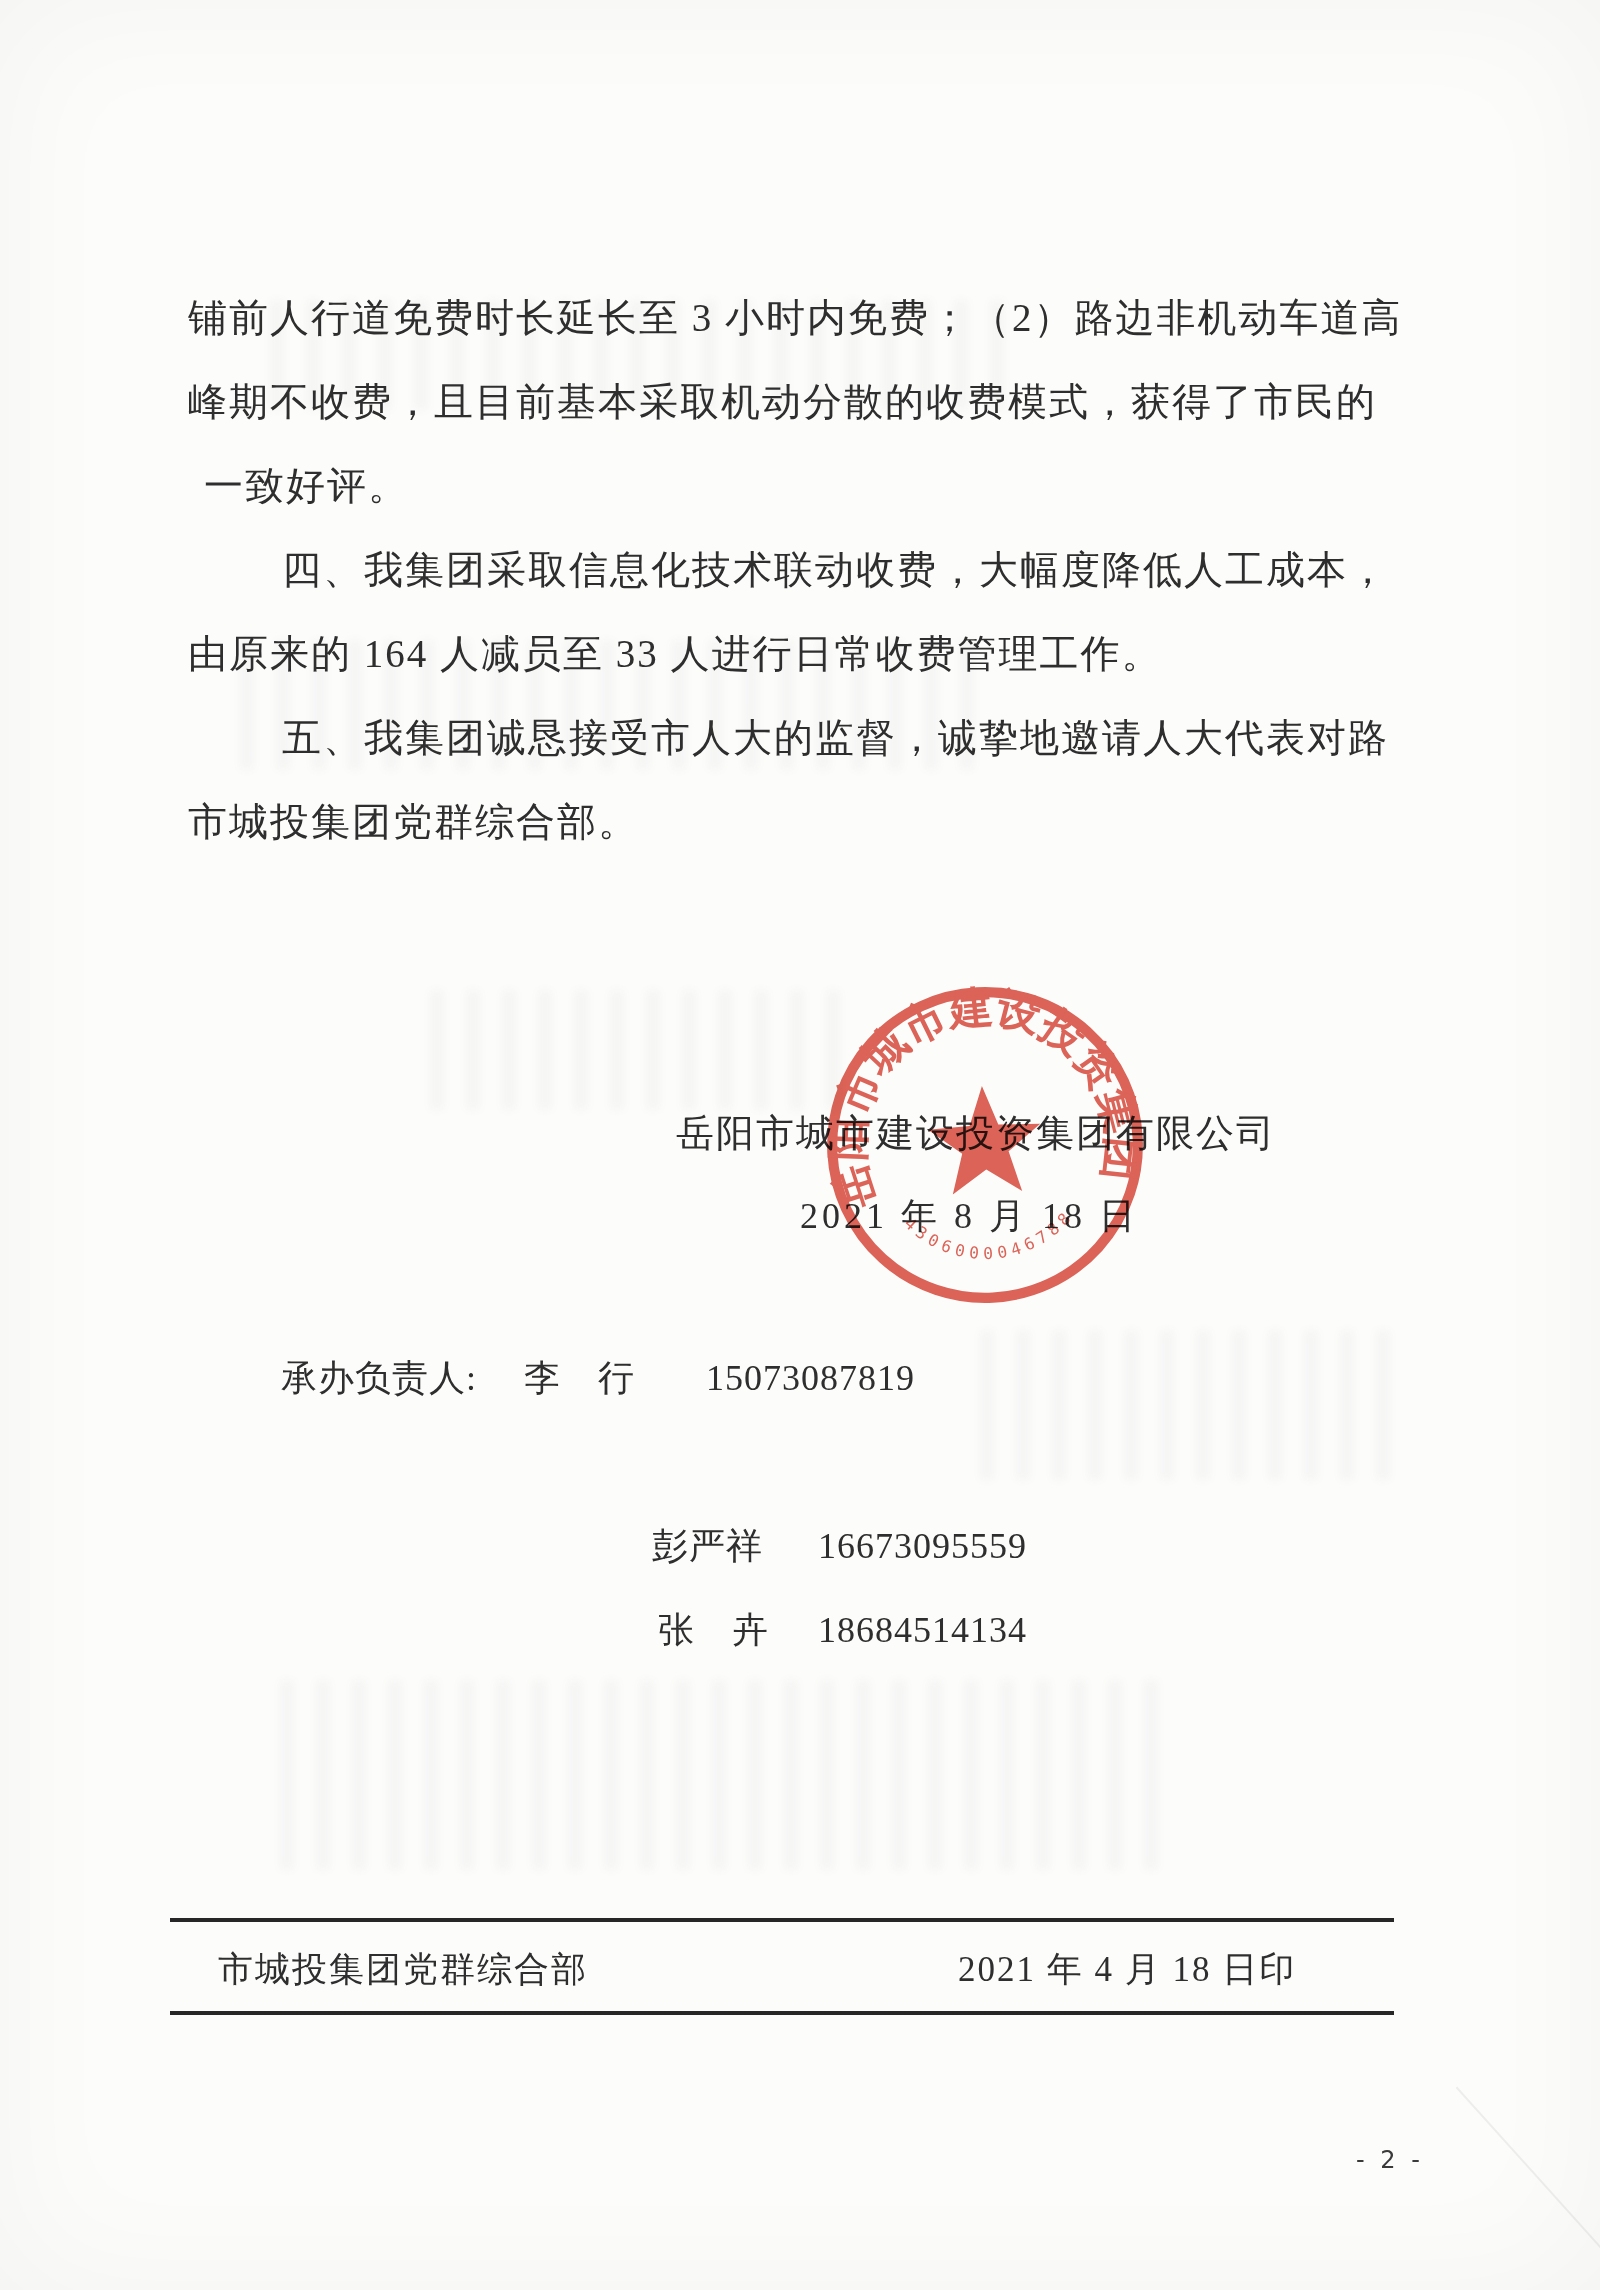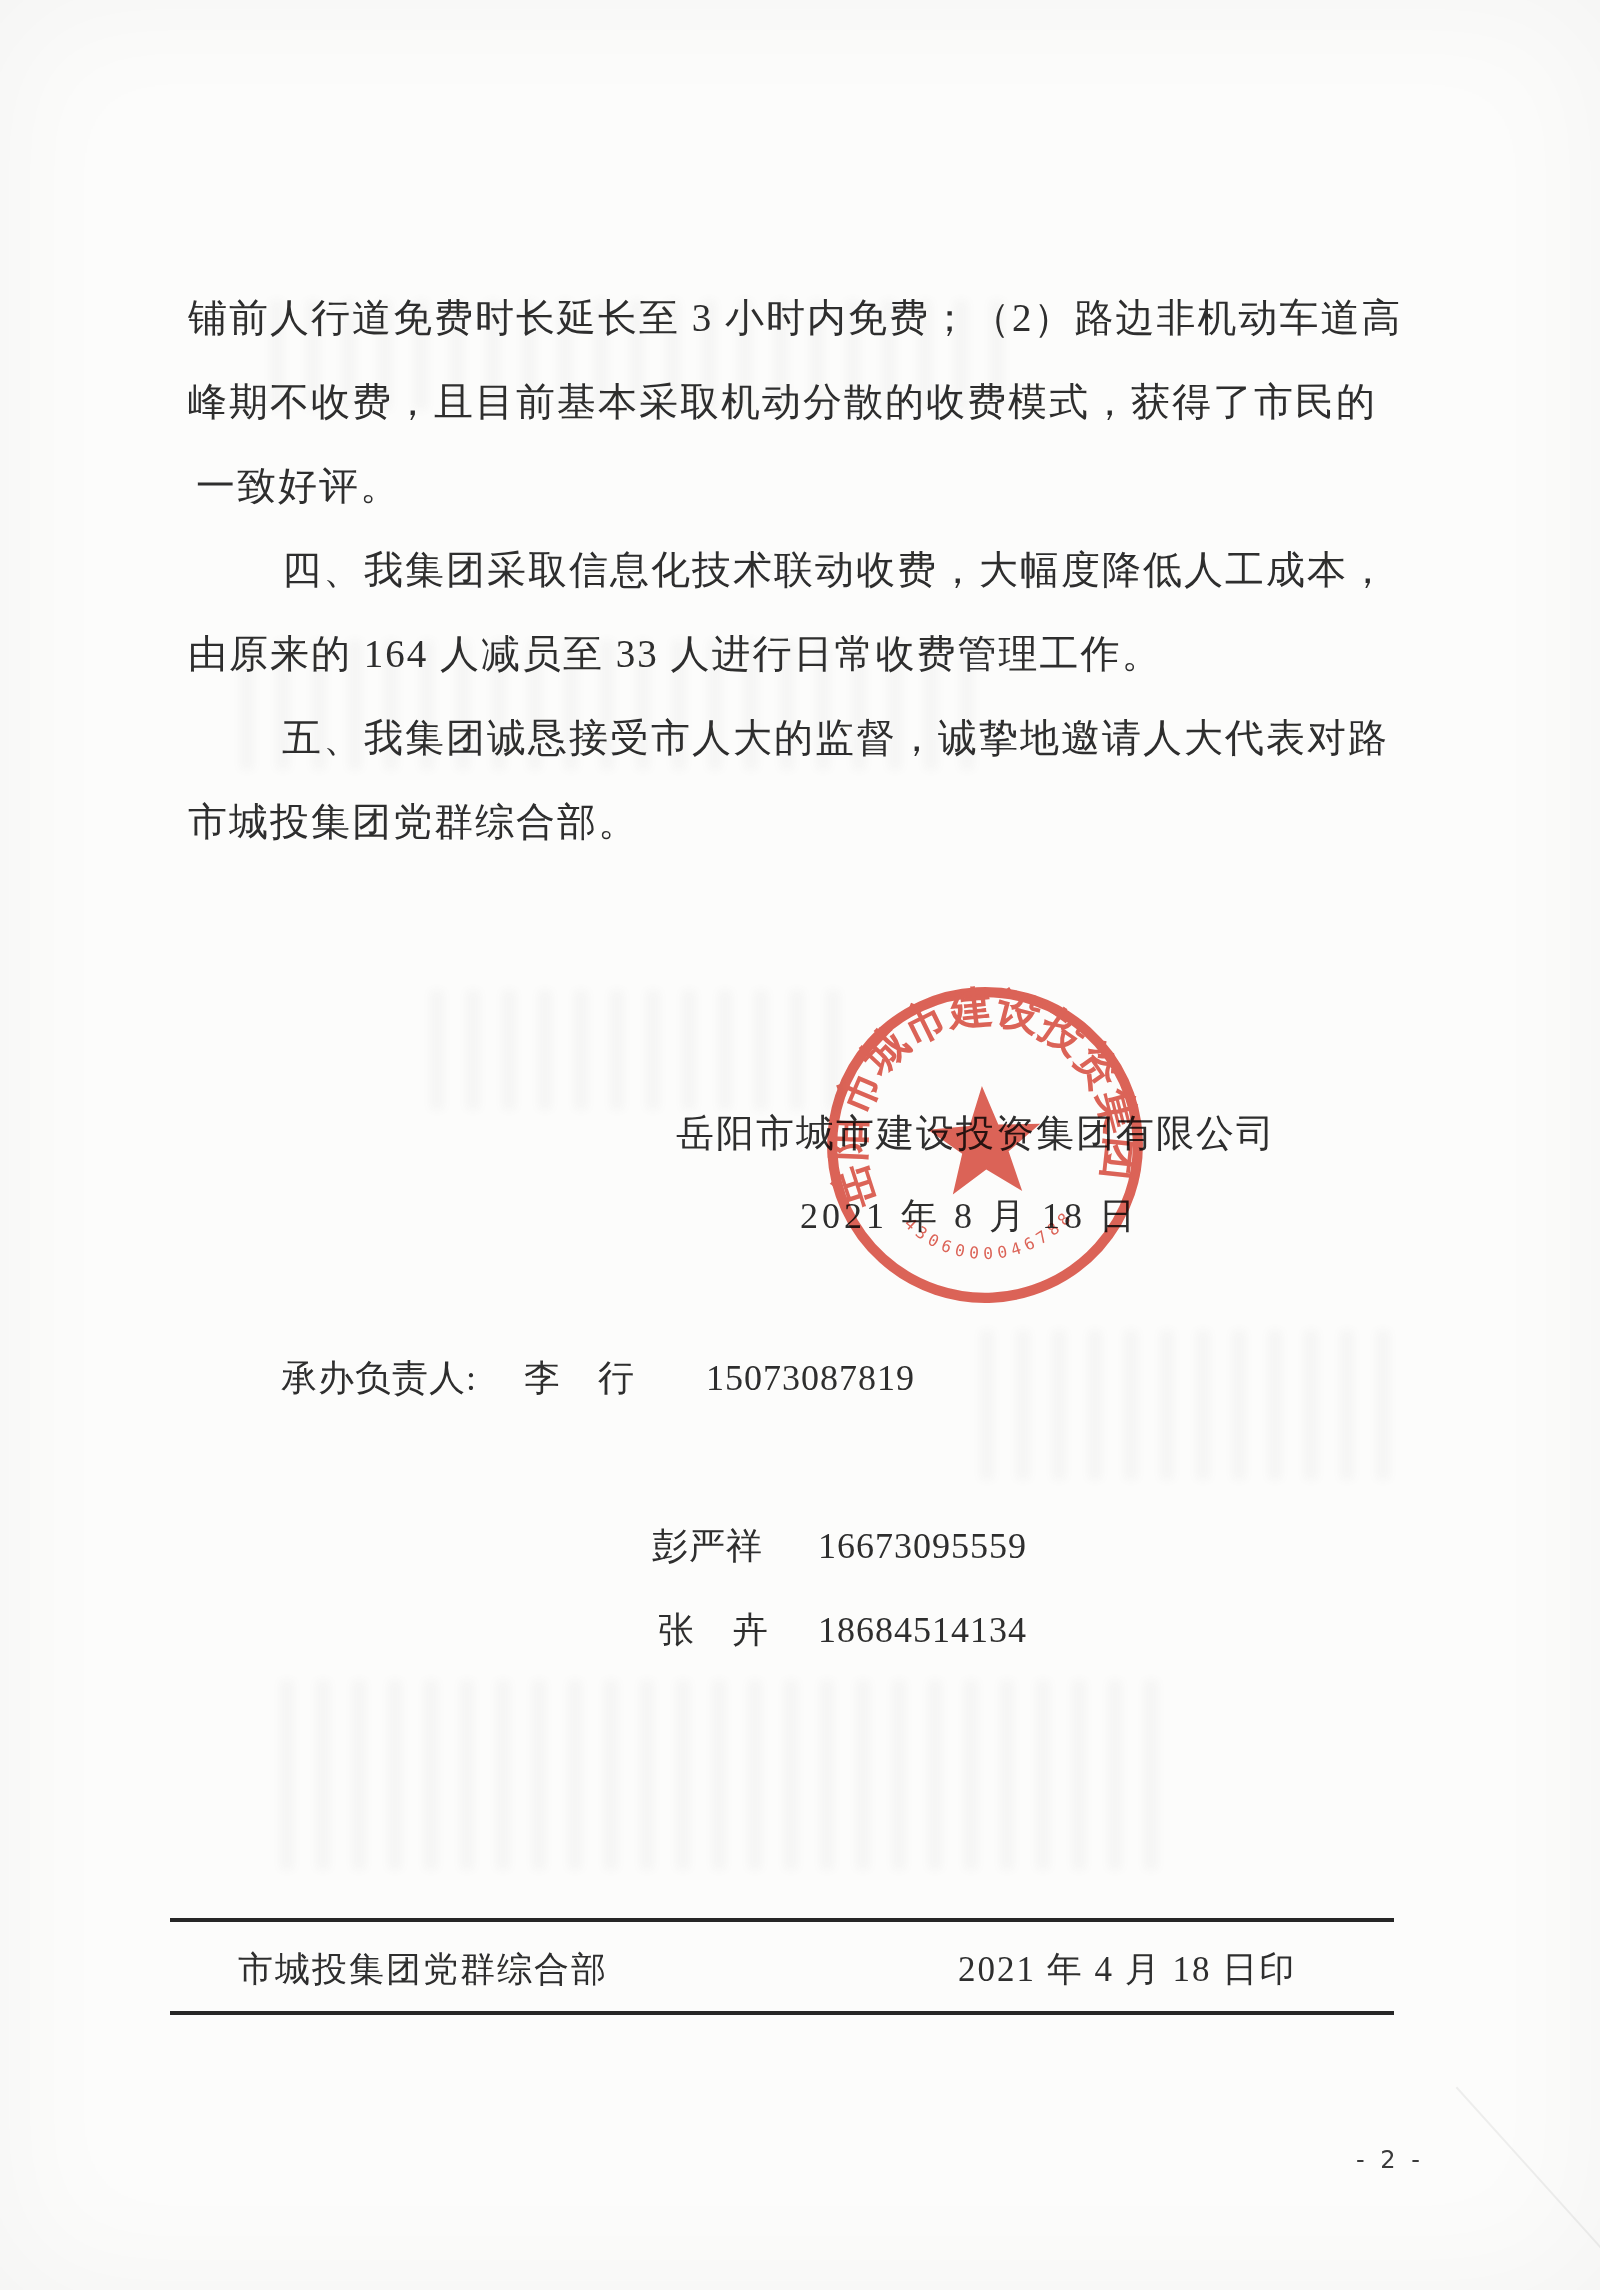--- a/index.html
+++ b/index.html
@@ -60,21 +60,21 @@
   .contact-row span{position:absolute;white-space:nowrap;line-height:1;}
   .r1{top:1360px;} .r2{top:1444px;} .r3{top:1528px;} .r4{top:1612px;}
   .r1 .c-label{left:265px;} .r1 .c-name{left:508px;} .r1 .c-phone{left:690px;text-align:right;}
   .r2 .c-label{left:265px;} .r2 .c-name{left:642px;} .r2 .c-phone{left:822px;}
   .r3 .c-name{left:636px;} .r3 .c-phone{left:802px;}
   .r4 .c-name{left:642px;} .r4 .c-phone{left:802px;}
   .rule{position:absolute;left:170px;width:1224px;height:4px;background:#262626;}
   .rule-top{top:1918px;}
   .rule-bottom{top:2011px;}
   .footer-left{
-    position:absolute;left:238px;top:1946px;
+    position:absolute;left:218px;top:1946px;
     font-size:35px;letter-spacing:2px;white-space:nowrap;
   }
   .footer-right{
     position:absolute;left:958px;top:1946px;
     font-size:35px;letter-spacing:2px;white-space:nowrap;
   }
   .page-num{
     position:absolute;left:1356px;top:2146px;
     font-size:24px;letter-spacing:4px;color:#3a3a3a;
     font-family:"DejaVu Sans","Liberation Sans",sans-serif;
@@ -87,21 +87,21 @@
 
   <div class="smudge" style="left:270px;top:300px;width:740px;height:110px;"></div>
   <div class="smudge" style="left:240px;top:640px;width:740px;height:130px;"></div>
   <div class="smudge" style="left:430px;top:990px;width:420px;height:120px;"></div>
   <div class="smudge" style="left:980px;top:1330px;width:420px;height:150px;"></div>
   <div class="smudge" style="left:280px;top:1680px;width:900px;height:190px;"></div>
   <div class="crease"></div>
 
   <div class="bline" style="left:188px;top:298px;">铺前人行道免费时长延长至 3 小时内免费；（2）路边非机动车道高</div>
   <div class="bline" style="left:188px;top:382px;">峰期不收费，且目前基本采取机动分散的收费模式，获得了市民的</div>
-  <div class="bline" style="left:196px;top:466px;">一致好评。</div>
+  <div class="bline" style="left:204px;top:466px;">一致好评。</div>
   <div class="bline" style="left:282px;top:550px;">四、我集团采取信息化技术联动收费，大幅度降低人工成本，</div>
   <div class="bline" style="left:188px;top:634px;">由原来的 164 人减员至 33 人进行日常收费管理工作。</div>
   <div class="bline" style="left:282px;top:718px;">五、我集团诚恳接受市人大的监督，诚挚地邀请人大代表对路</div>
   <div class="bline" style="left:188px;top:802px;">市城投集团党群综合部。</div>
 
   <div class="company-line">岳阳市城市建设投资集团有限公司</div>
   <div class="date-line">2021 年 8 月 18 日</div>
 
   <svg class="seal" viewBox="0 0 320 320">
     <defs>

